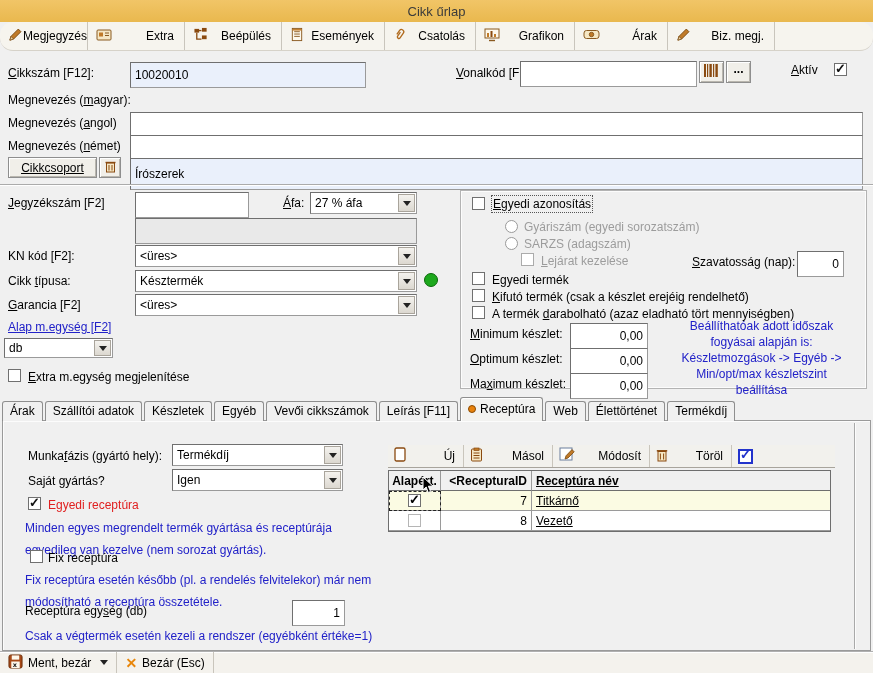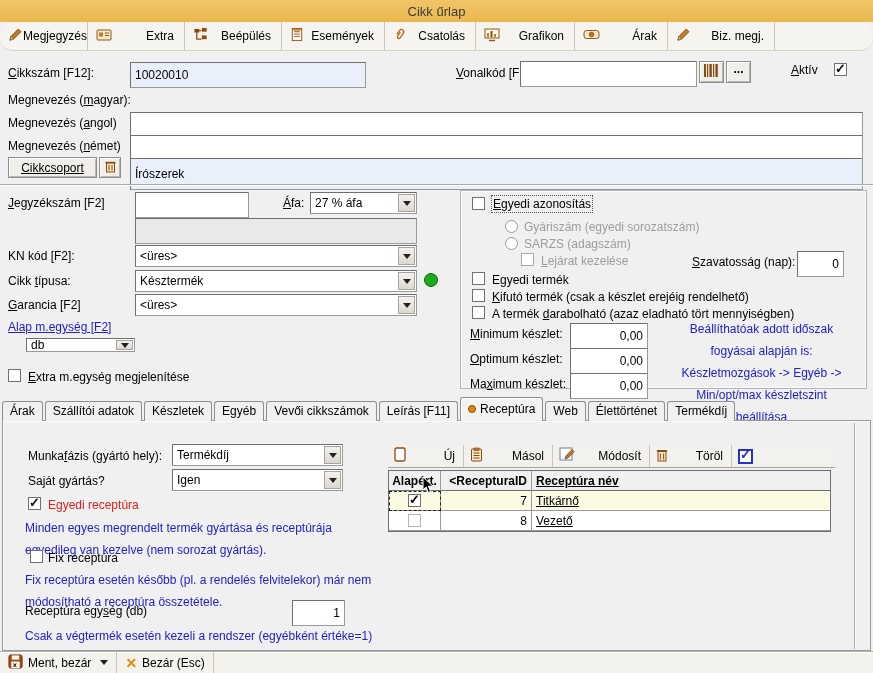--- a/index.html
+++ b/index.html
@@ -266,21 +266,21 @@
 
   <span class="lbl" style="left:8px; top:298px"><u>G</u>arancia [F2]</span>
   <div class="combo" style="left:135px; top:294px; width:282px; height:22px">
     <span>&lt;üres&gt;</span>
     <span class="dd">
         <i></i>
       </span>
   </div>
 
   <span class="lbl link" style="left:8px; top:320px"><u>A</u>lap m.egység [F2]</span>
-  <div class="combo" style="left:26px; top:338px; width:109px; height:14px">
+  <div class="combo" style="left:4px; top:338px; width:109px; height:20px">
     <span>db</span>
     <span class="dd">
         <i></i>
       </span>
   </div>
 
   <span class="chk" style="left:8px; top:369px"></span>
   <span class="lbl" style="left:28px; top:370px"><u>E</u>xtra m.egység megjelenítése</span>
 
   <div class="groupbox" style="left:460px; top:190px; width:407px; height:199px"></div>
@@ -319,21 +319,21 @@
   <span class="lbl" style="left:470px; top:352px"><u>O</u>ptimum készlet:</span>
   <div class="field num" style="left:570px; top:348px; width:78px; height:20px">
     <span>0,00</span>
   </div>
 
   <span class="lbl" style="left:470px; top:377px">Ma<u>x</u>imum készlet:</span>
   <div class="field num" style="left:570px; top:373px; width:78px; height:20px">
     <span>0,00</span>
   </div>
 
-  <div class="hint" style="left:655px; top:318px; width:213px; text-align:center; white-space:pre-line; line-height:22px">Beállíthatóak adott időszak
+  <div class="hint" style="left:655px; top:318px; width:213px; text-align:center; white-space:pre-line; line-height:16px">Beállíthatóak adott időszak
 fogyásai alapján is:
 Készletmozgások -&gt; Egyéb -&gt;
 Min/opt/max készletszint
 beállítása</div>
 
   <div class="tabstrip">
     <div class="tab"><span>Árak</span></div>
     <div class="tab"><span>Szállítói adatok</span></div>
     <div class="tab"><span>Készletek</span></div>
     <div class="tab"><span>Egyéb</span></div>

